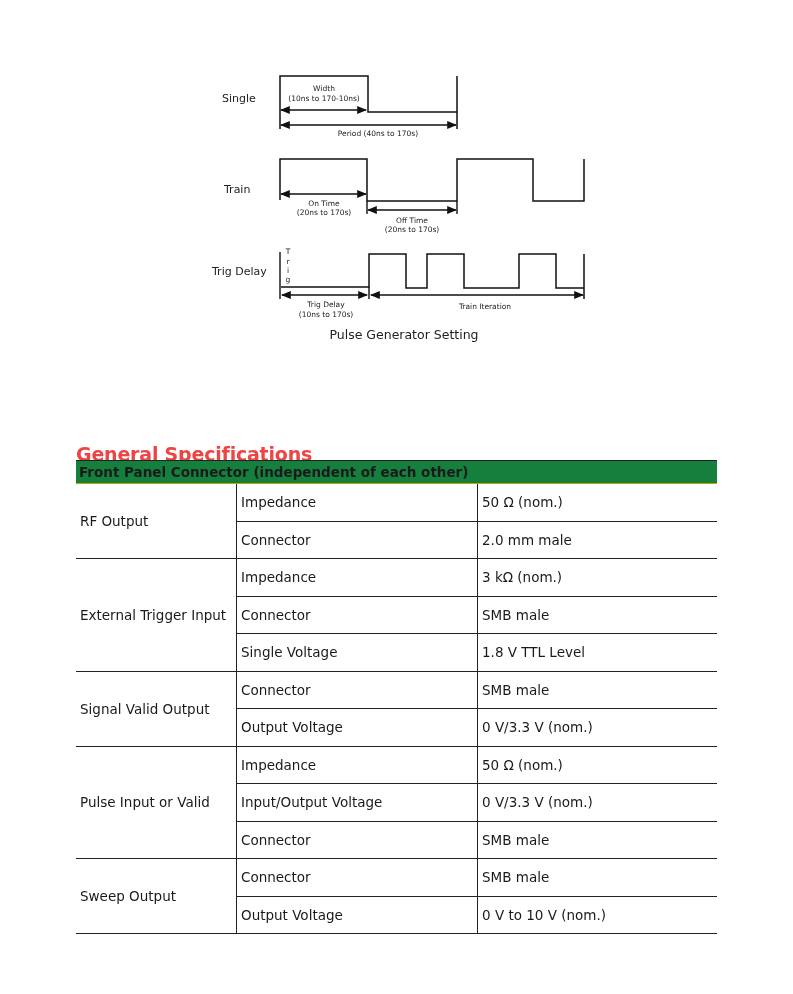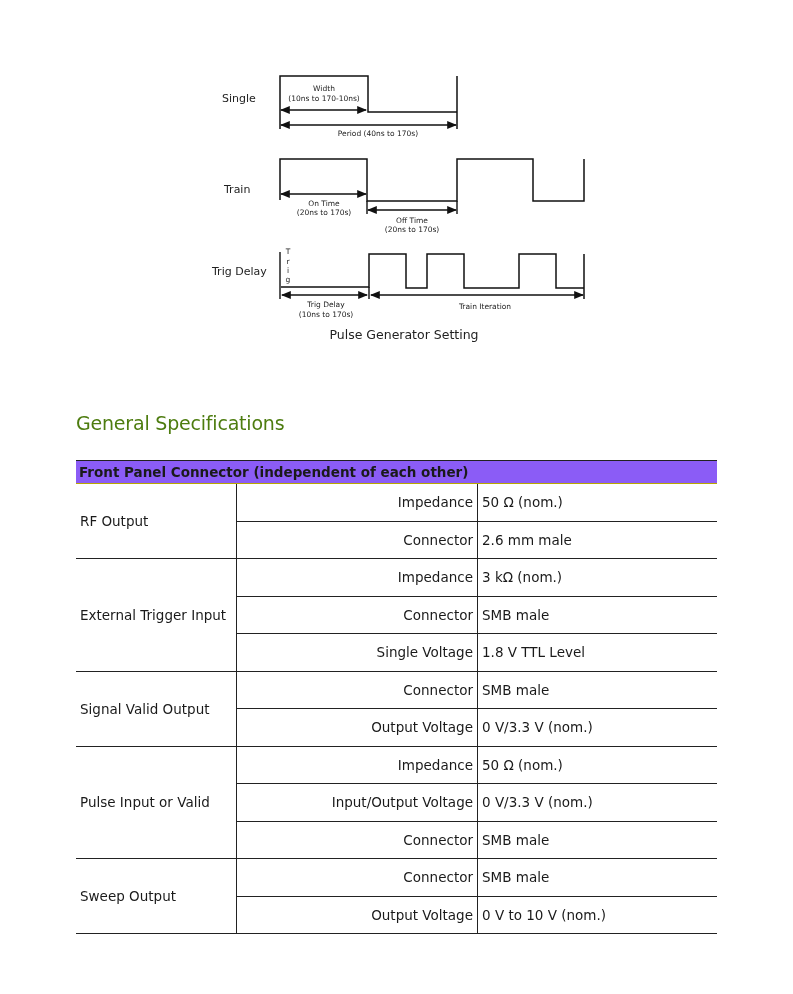--- a/index.html
+++ b/index.html
@@ -5,29 +5,29 @@
   html, body { margin: 0; padding: 0; background: #ffffff; }
   body { width: 793px; height: 994px; position: relative; overflow: hidden;
          font-family: "DejaVu Sans", sans-serif; color: #1a1a1a; }
   #diagram { position: absolute; left: 0; top: 0; width: 793px; height: 360px; }
   #diagram text { font-family: "DejaVu Sans", sans-serif; fill: #222; }
   .row-label { font-size: 11px; }
   .small { font-size: 7.5px; }
   .caption { font-size: 12.5px; }
   .wave { fill: none; stroke: #111; stroke-width: 1.5; }
   .arrow { stroke: #111; stroke-width: 1.4; }
-  .section-title { position: absolute; left: 76px; top: 412px; margin: 0;
-                   font-size: 19px; font-weight: normal; color: #4d7c0f; letter-spacing: -0.2px; }
+  .section-title { position: absolute; left: 76px; top: 443px; margin: 0;
+                   font-size: 19px; font-weight: bold; color: #ef4444; letter-spacing: -0.2px; }
   table.spec { position: absolute; left: 76px; top: 460px; width: 641px;
                border-collapse: collapse; font-size: 13.5px; }
   table.spec td { padding: 0 4px; height: 36.5px; vertical-align: middle; }
-  table.spec tr.hdr td { background: #8b5cf6; font-weight: bold; height: 22px;
+  table.spec tr.hdr td { background: #15803d; font-weight: bold; height: 22px;
                          border-top: 1.5px solid #222; border-bottom: 1.5px solid #b9a700; padding-left: 3px; }
   table.spec td.group { width: 152px; border-bottom: 1.5px solid #222; border-right: 1.5px solid #222; margin-left: 14px; }
-  table.spec td.param { width: 232px; border-bottom: 1.5px solid #222; border-right: 1.5px solid #222; text-align: right; }
+  table.spec td.param { width: 232px; border-bottom: 1.5px solid #222; border-right: 1.5px solid #222; }
   table.spec td.val { border-bottom: 1.5px solid #222; }
 </style>
 </head>
 <body>
 
 <svg id="diagram" viewBox="0 0 793 360">
   <defs>
     <marker id="ah" viewBox="0 0 10 10" refX="9" refY="5" markerWidth="7" markerHeight="7" orient="auto-start-reverse">
       <path d="M0,1 L10,5 L0,9 z" fill="#111"></path>
     </marker>
@@ -78,21 +78,21 @@
     <tr class="hdr">
       <td colspan="3">Front Panel Connector (independent of each other)</td>
     </tr>
   <tr>
         <td class="group" rowspan="2">RF Output</td>
         <td class="param">Impedance</td>
         <td class="val">50 Ω (nom.)</td>
       </tr>
       <tr>
         <td class="param">Connector</td>
-        <td class="val">2.6 mm male</td>
+        <td class="val">2.0 mm male</td>
       </tr>
       <tr>
         <td class="group" rowspan="3">External Trigger Input</td>
         <td class="param">Impedance</td>
         <td class="val">3 kΩ (nom.)</td>
       </tr>
       <tr>
         <td class="param">Connector</td>
         <td class="val">SMB male</td>
       </tr>

